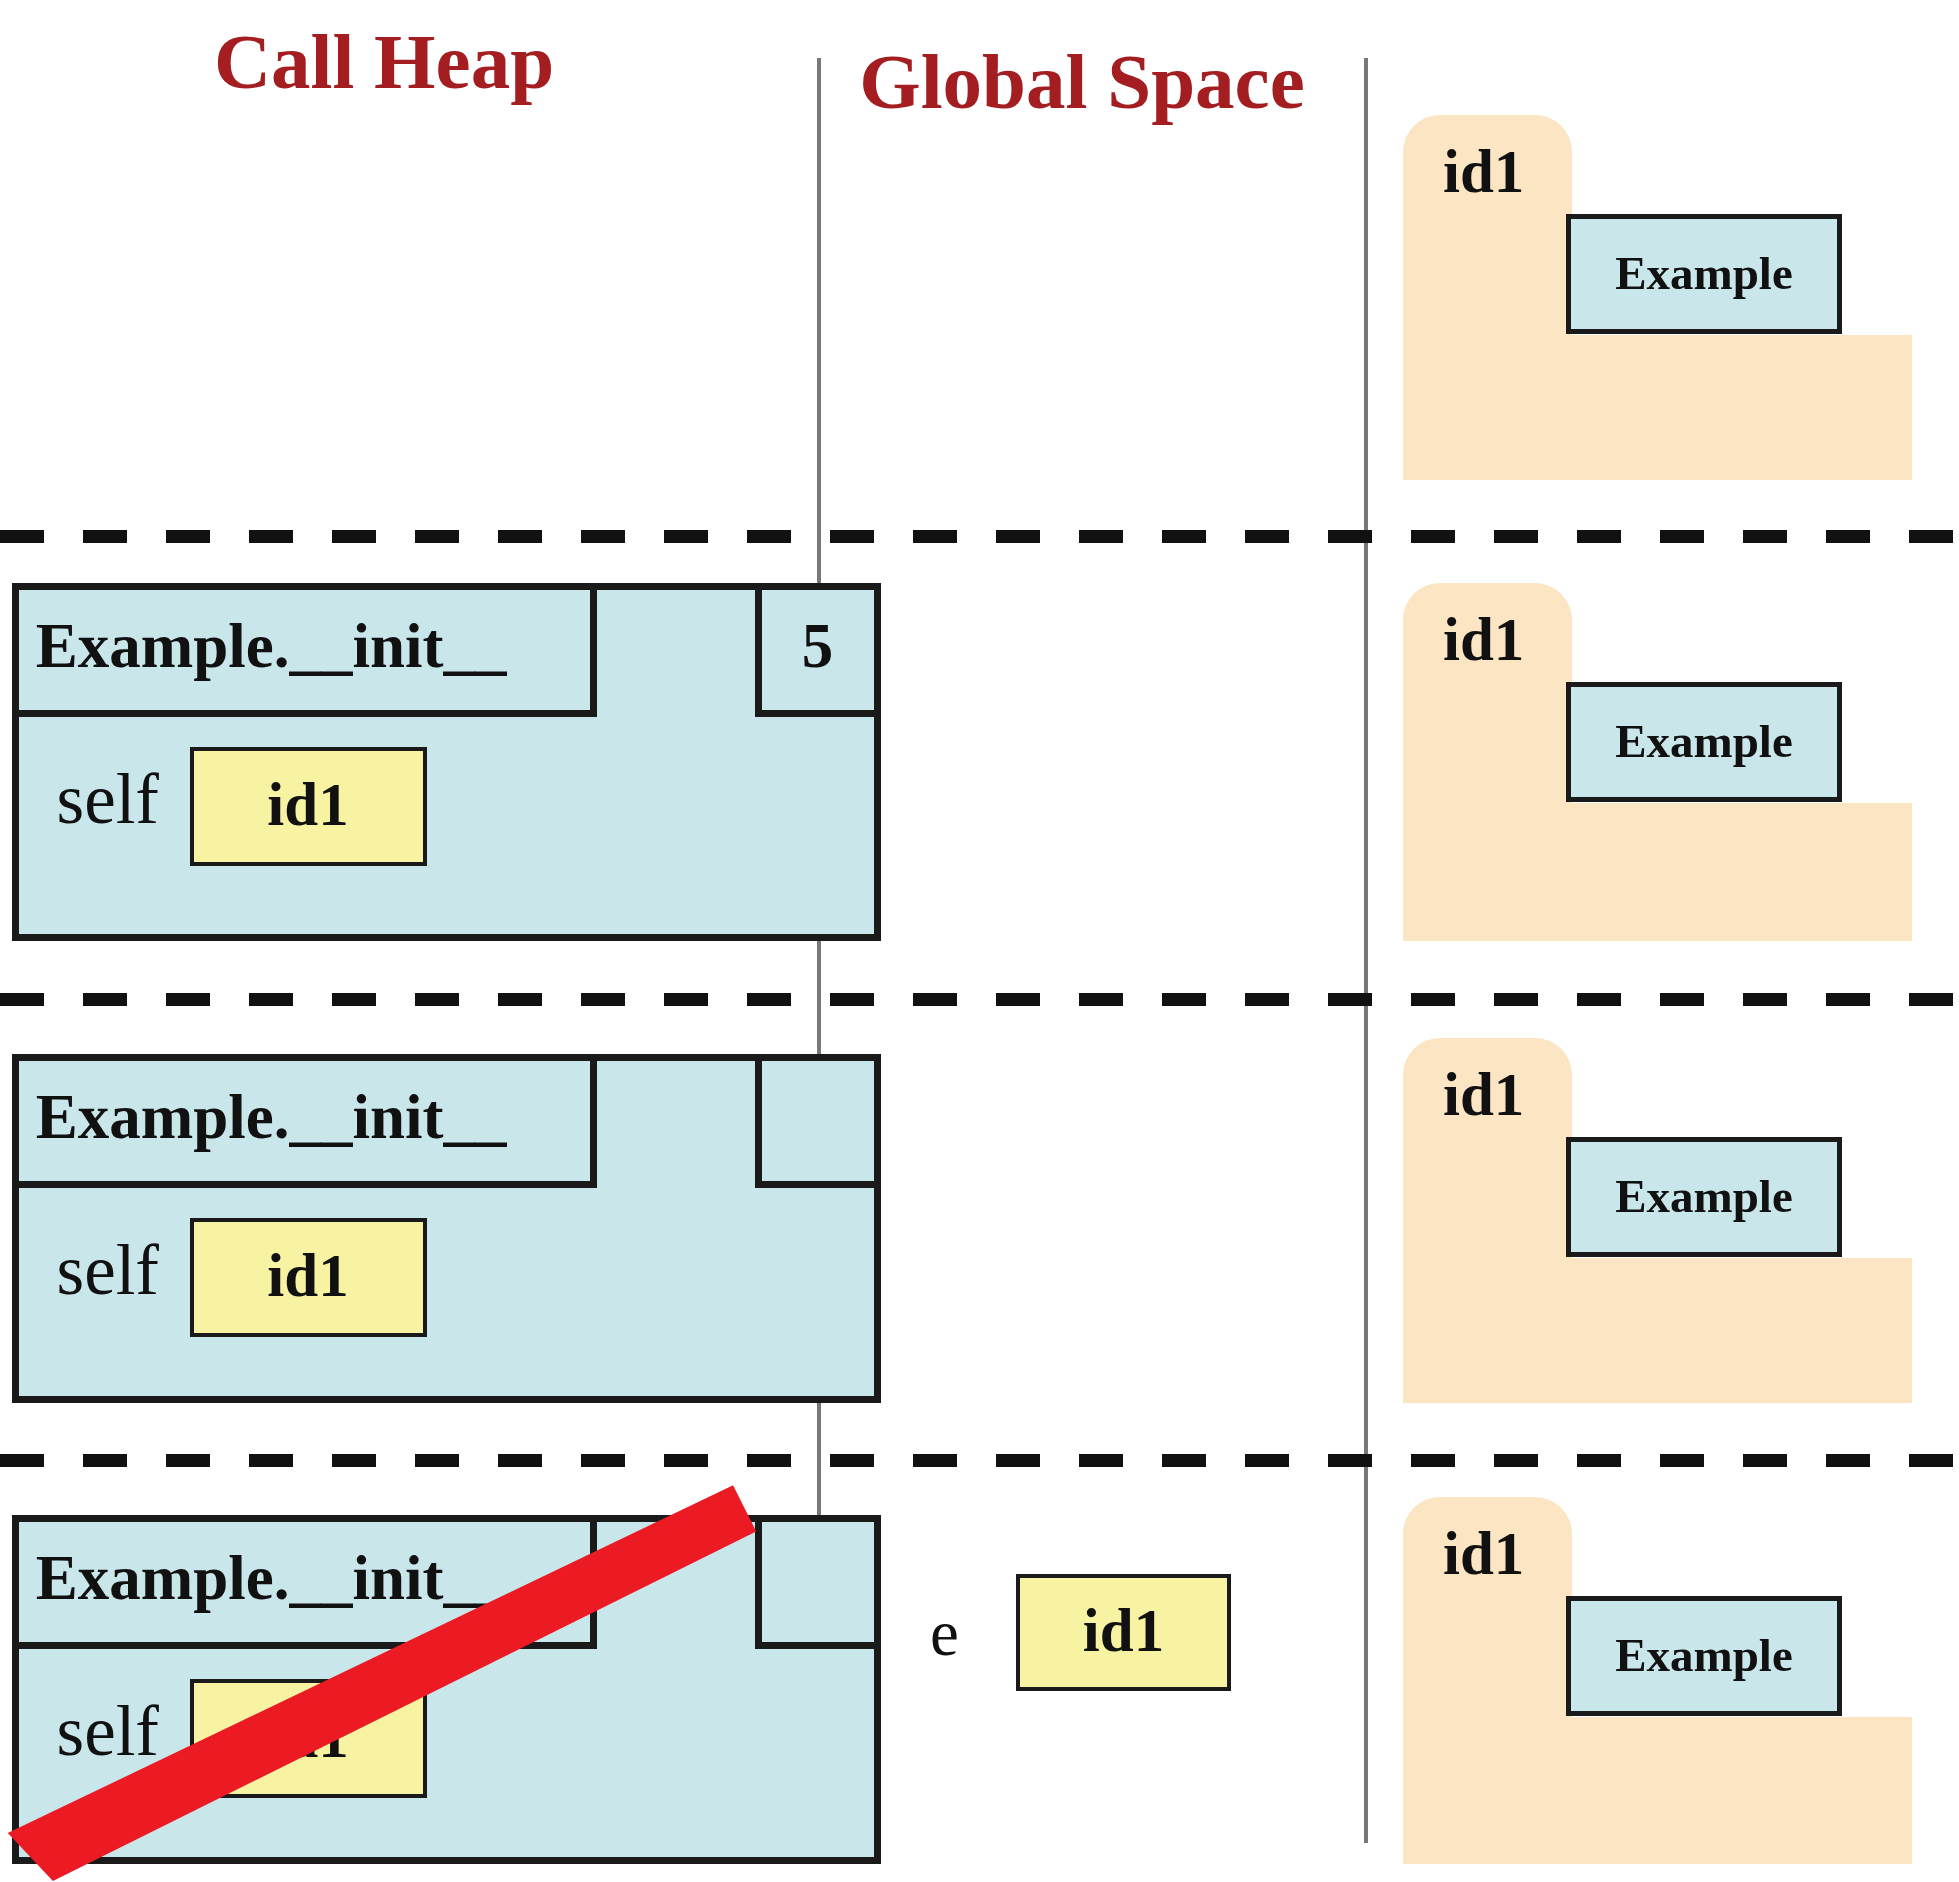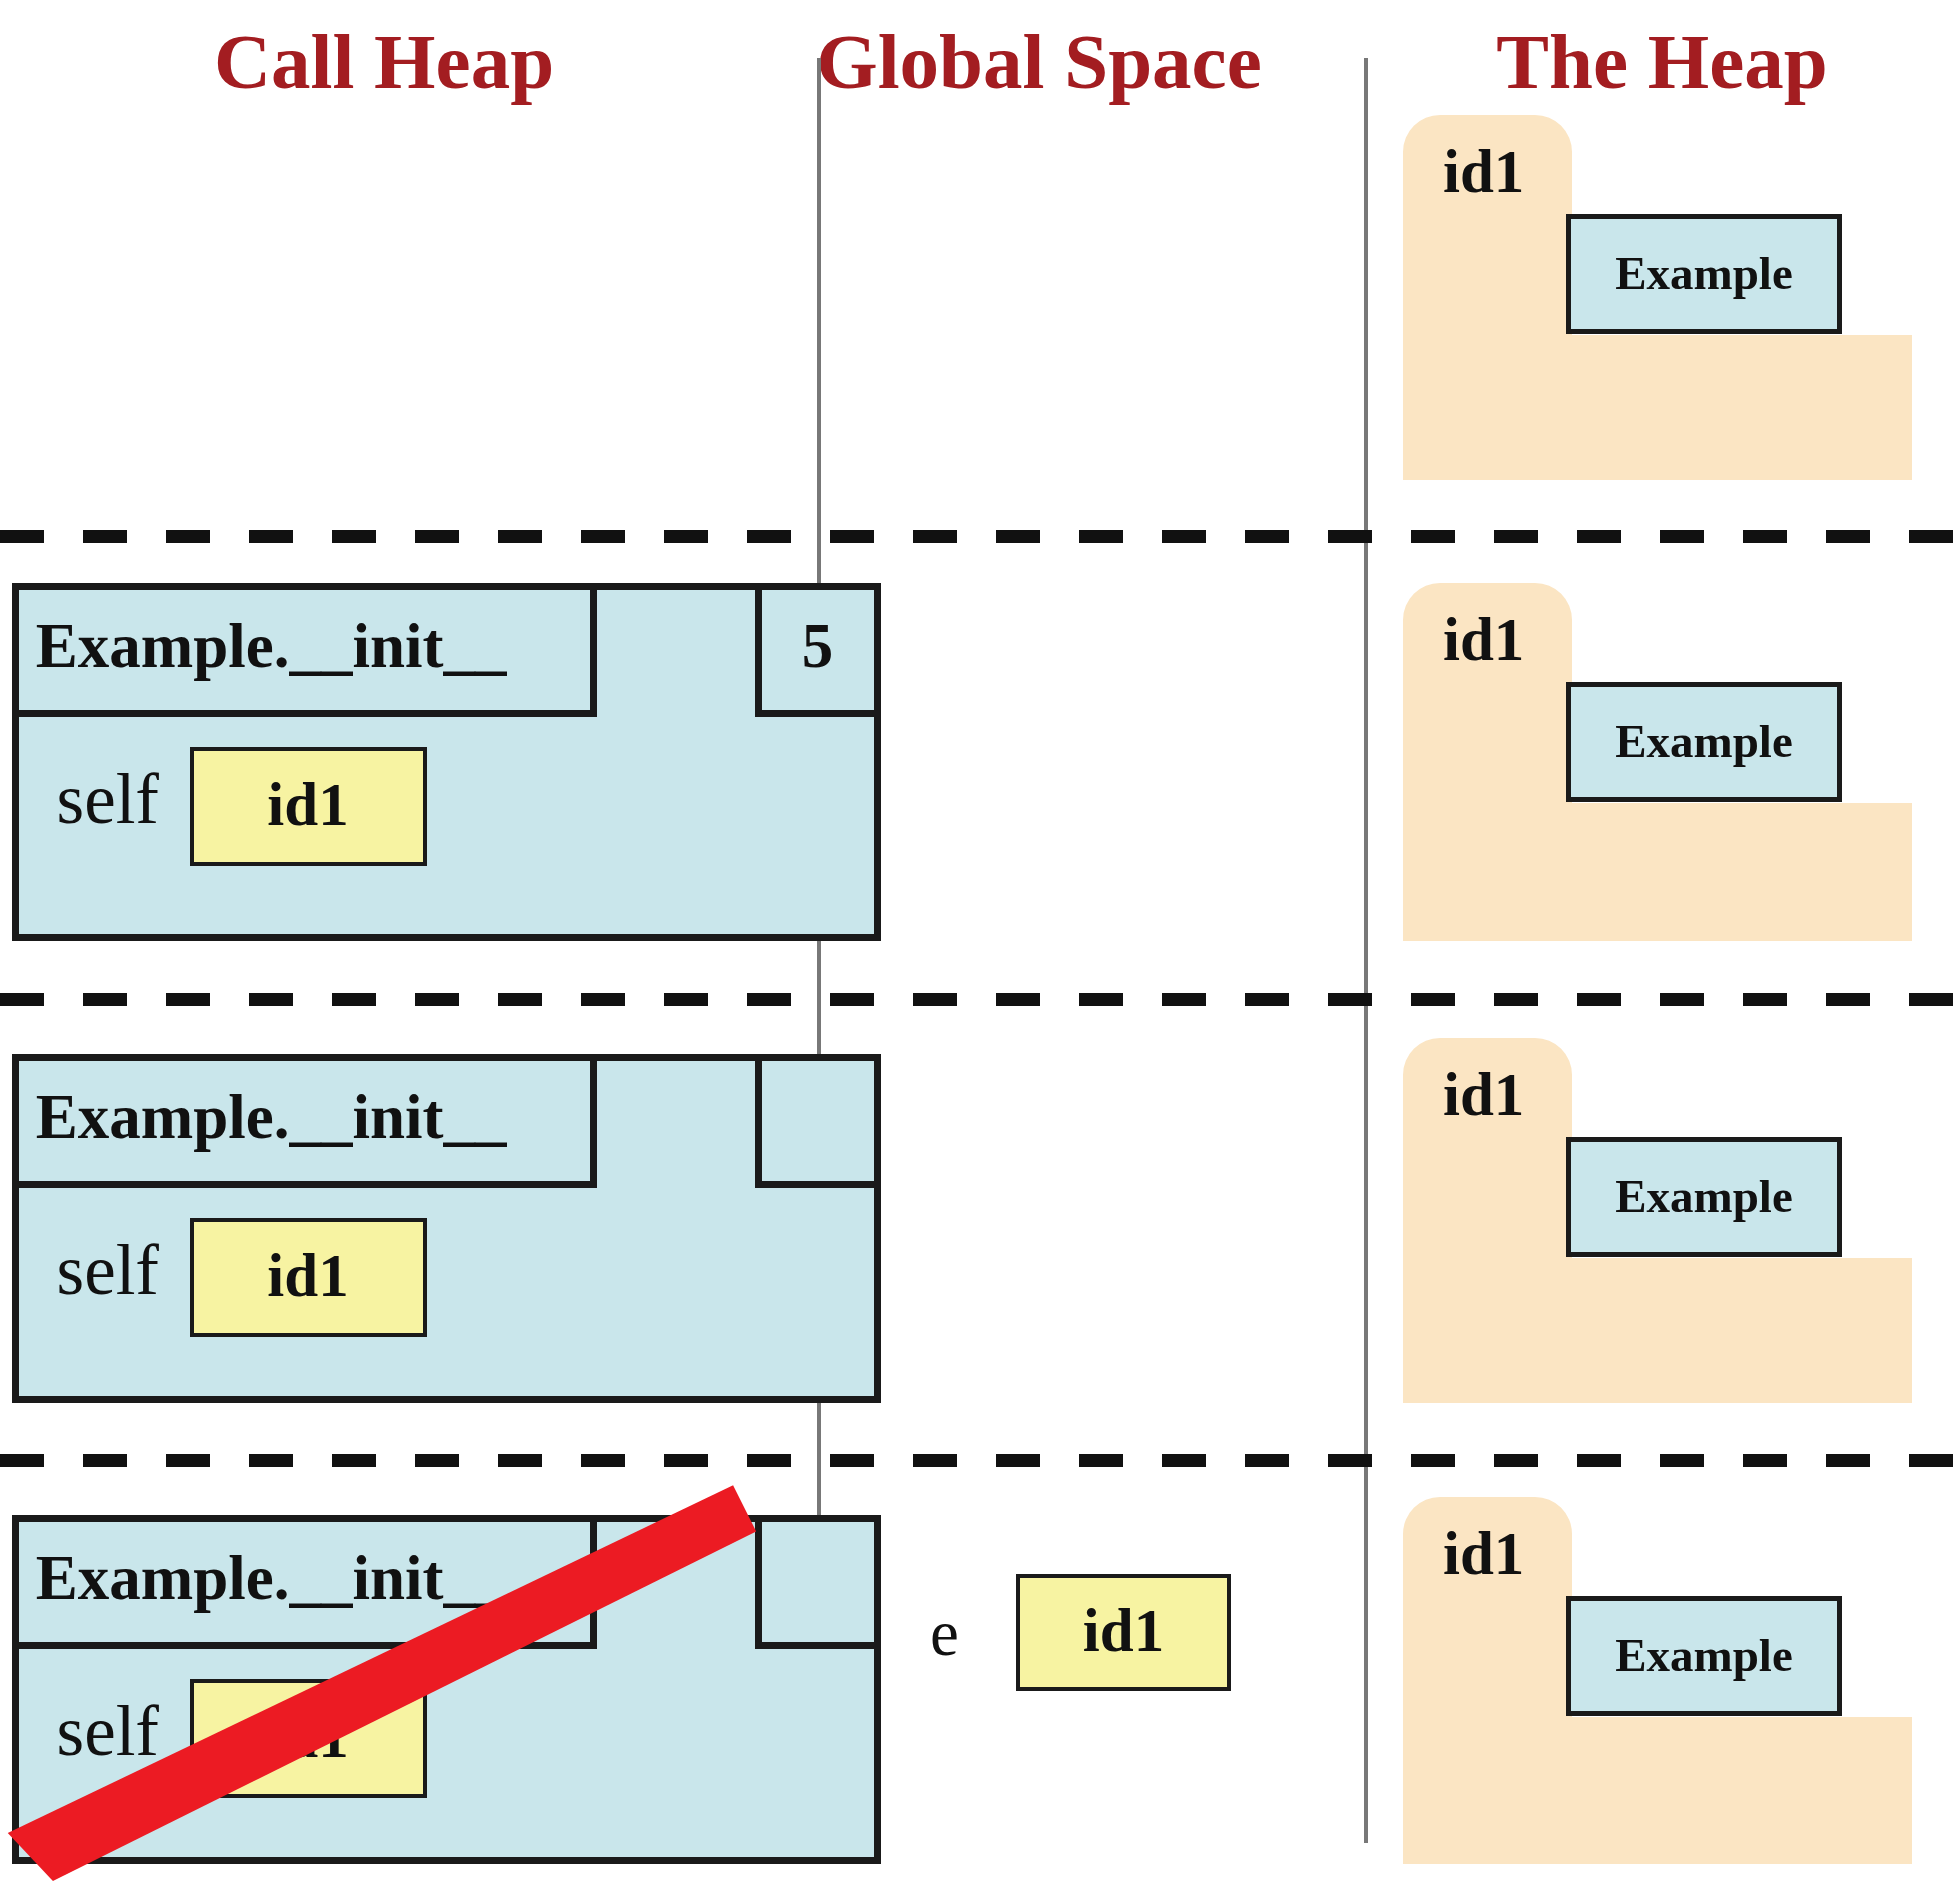--- a/index.html
+++ b/index.html
@@ -96,22 +96,21 @@
     position:absolute;left:0;top:0;width:1960px;height:1883px;
     pointer-events:none;
   }
 </style>
 </head>
 <body>
 
 <div class="page">
 
   <div class="col-title" style="left:96px;width:576px;">Call Heap</div>
-  <div class="col-title" style="left:751px;width:576px;">Global Space</div>
-  <div class="col-title" style="left:1374px;width:576px;">The Heap</div>
+  <div class="col-title" style="left:794px;width:576px;margin-top:20px;">Global Space</div>
 
   <div class="vline" style="left:817px;"></div>
   <div class="vline" style="left:1364px;"></div>
 
   <div class="dashline" style="top:530px;"></div>
   <div class="dashline" style="top:993px;"></div>
   <div class="dashline" style="top:1454px;"></div>
 
   <div class="folder" style="top:115px;height:365px;">
     <div class="folder-tab"></div>

